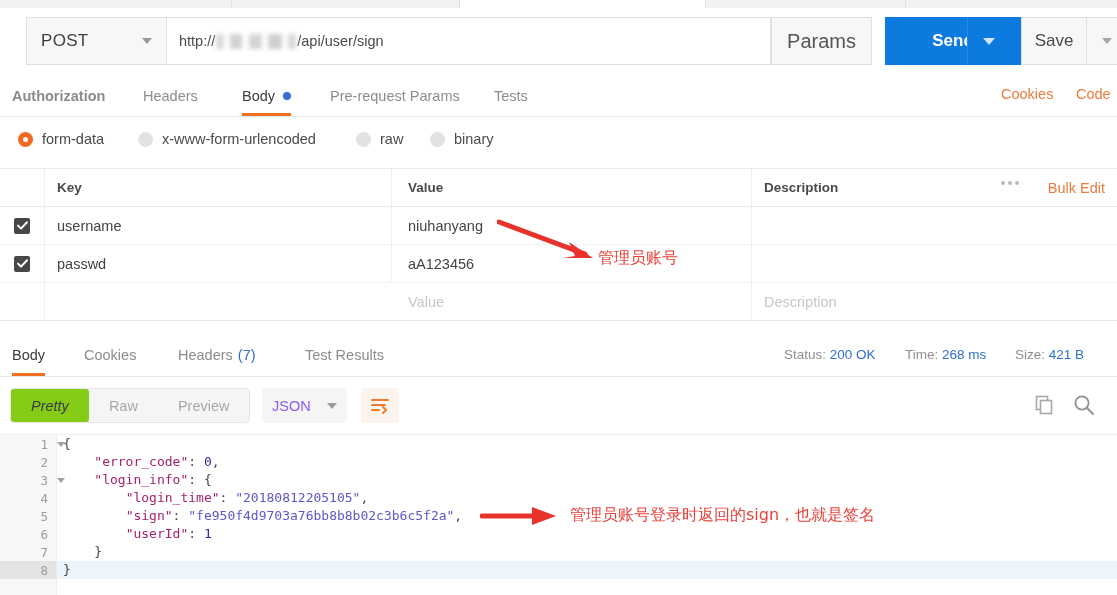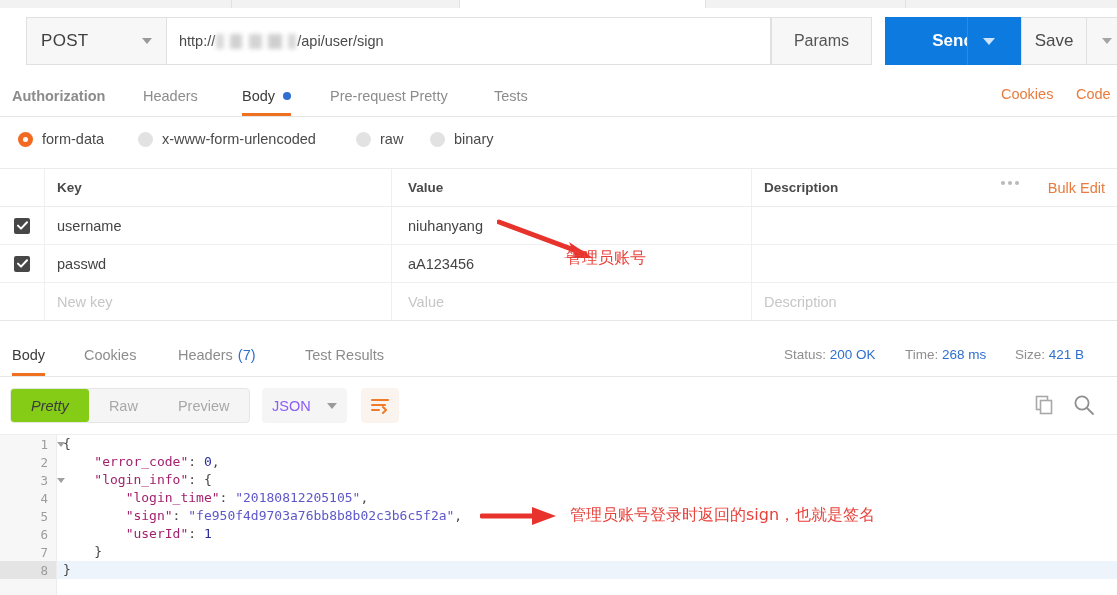--- a/index.html
+++ b/index.html
@@ -45,21 +45,21 @@
     background:
       linear-gradient(90deg,#d8d8d8 0 8px, transparent 8px 14px, #cfcfcf 14px 26px, transparent 26px 33px,
         #d2d2d2 33px 46px, transparent 46px 52px, #cdcdcd 52px 66px, transparent 66px 72px, #d6d6d6 72px 80px);
     filter: blur(2.2px); opacity: .95; vertical-align: middle;
   }
   .params-box {
     position: absolute; left: 755px; top: 9px; width: 101px; height: 48px;
     border: 1px solid #e0e0e0; background: #f7f7f7;
     display: flex; align-items: center; justify-content: center; cursor: pointer;
   }
-  .params-box span { font-size: 16px; color: #555; }
+  .params-box span { font-size: 20px; color: #555; }
   .send-btn {
     position: absolute; left: 869px; top: 9px; width: 136px; height: 48px;
     background: #0d7ae0; display: flex; align-items: center; justify-content: center; cursor: pointer;
   }
   .send-btn span { color: #fff; font-size: 17px; font-weight: bold; }
   .send-caret {
     position: absolute; left: 951px; top: 9px; width: 42px; height: 48px;
     background: #0d7ae0; display: flex; align-items: center; justify-content: center;
     border-left: 1px solid #2a8ae8; cursor: pointer;
   }
@@ -237,21 +237,21 @@
       <span>Authorization</span>
     </div>
     <div class="req-tab" style="left:143px;">
       <span>Headers</span>
     </div>
     <div class="req-tab active" style="left:242px;">
       <span>Body</span>
       <span class="tab-dot"></span>
     </div>
     <div class="req-tab" style="left:330px;">
-      <span>Pre-request Pretty</span>
+      <span>Pre-request Params</span>
     </div>
     <div class="req-tab" style="left:494px;">
       <span>Tests</span>
     </div>
     <div class="cookies-link">Cookies</div>
     <div class="code-link">Code</div>
   </div>
 
   <div class="bodytypes">
     <div class="radio-item" style="left:18px;">
@@ -322,23 +322,20 @@
         <span class="td">passwd</span>
       </div>
       <div class="col-val">
         <span class="td">aA123456</span>
       </div>
       <div class="col-desc"></div>
     </div>
 
     <div class="kv-row" style="border-bottom:1px solid #e6e6e6;">
       <div class="col-check"></div>
-      <div class="col-key">
-        <span class="td muted">New key</span>
-      </div>
       <div class="col-val">
         <span class="td muted">Value</span>
       </div>
       <div class="col-desc">
         <span class="td muted">Description</span>
       </div>
     </div>
   </div>
 
   <div class="resp-bar">
@@ -431,21 +428,21 @@
         <div class="cline"><span class="p">        </span><span class="k">"userId"</span><span class="p">: </span><span class="n">1</span></div>
         <div class="cline"><span class="p">    }</span></div>
         <div class="cline active"><span class="p">}</span></div>
       </div>
   </div>
 
   <svg class="arrow-svg" style="left:497px; top:218px;" width="110" height="48">
     <path d="M2 4 L88 36" stroke="#e8332c" stroke-width="5" stroke-linecap="round"></path>
     <path d="M96 40 L72 24 L78 38 L66 40 Z" fill="#e8332c"></path>
   </svg>
-  <div class="anno" style="left:566px; top:248px;">管理员账号</div>
+  <div class="anno" style="left:598px; top:248px;">管理员账号</div>
 
   <svg class="arrow-svg" style="left:480px; top:505px;" width="82" height="22">
     <path d="M2 11 L58 11" stroke="#e8332c" stroke-width="5" stroke-linecap="round"></path>
     <path d="M76 11 L52 2 L52 20 Z" fill="#e8332c"></path>
   </svg>
   <div class="anno" style="left:570px; top:505px;">管理员账号登录时返回的sign，也就是签名</div>
 
 </div>
 
 </body></html>

